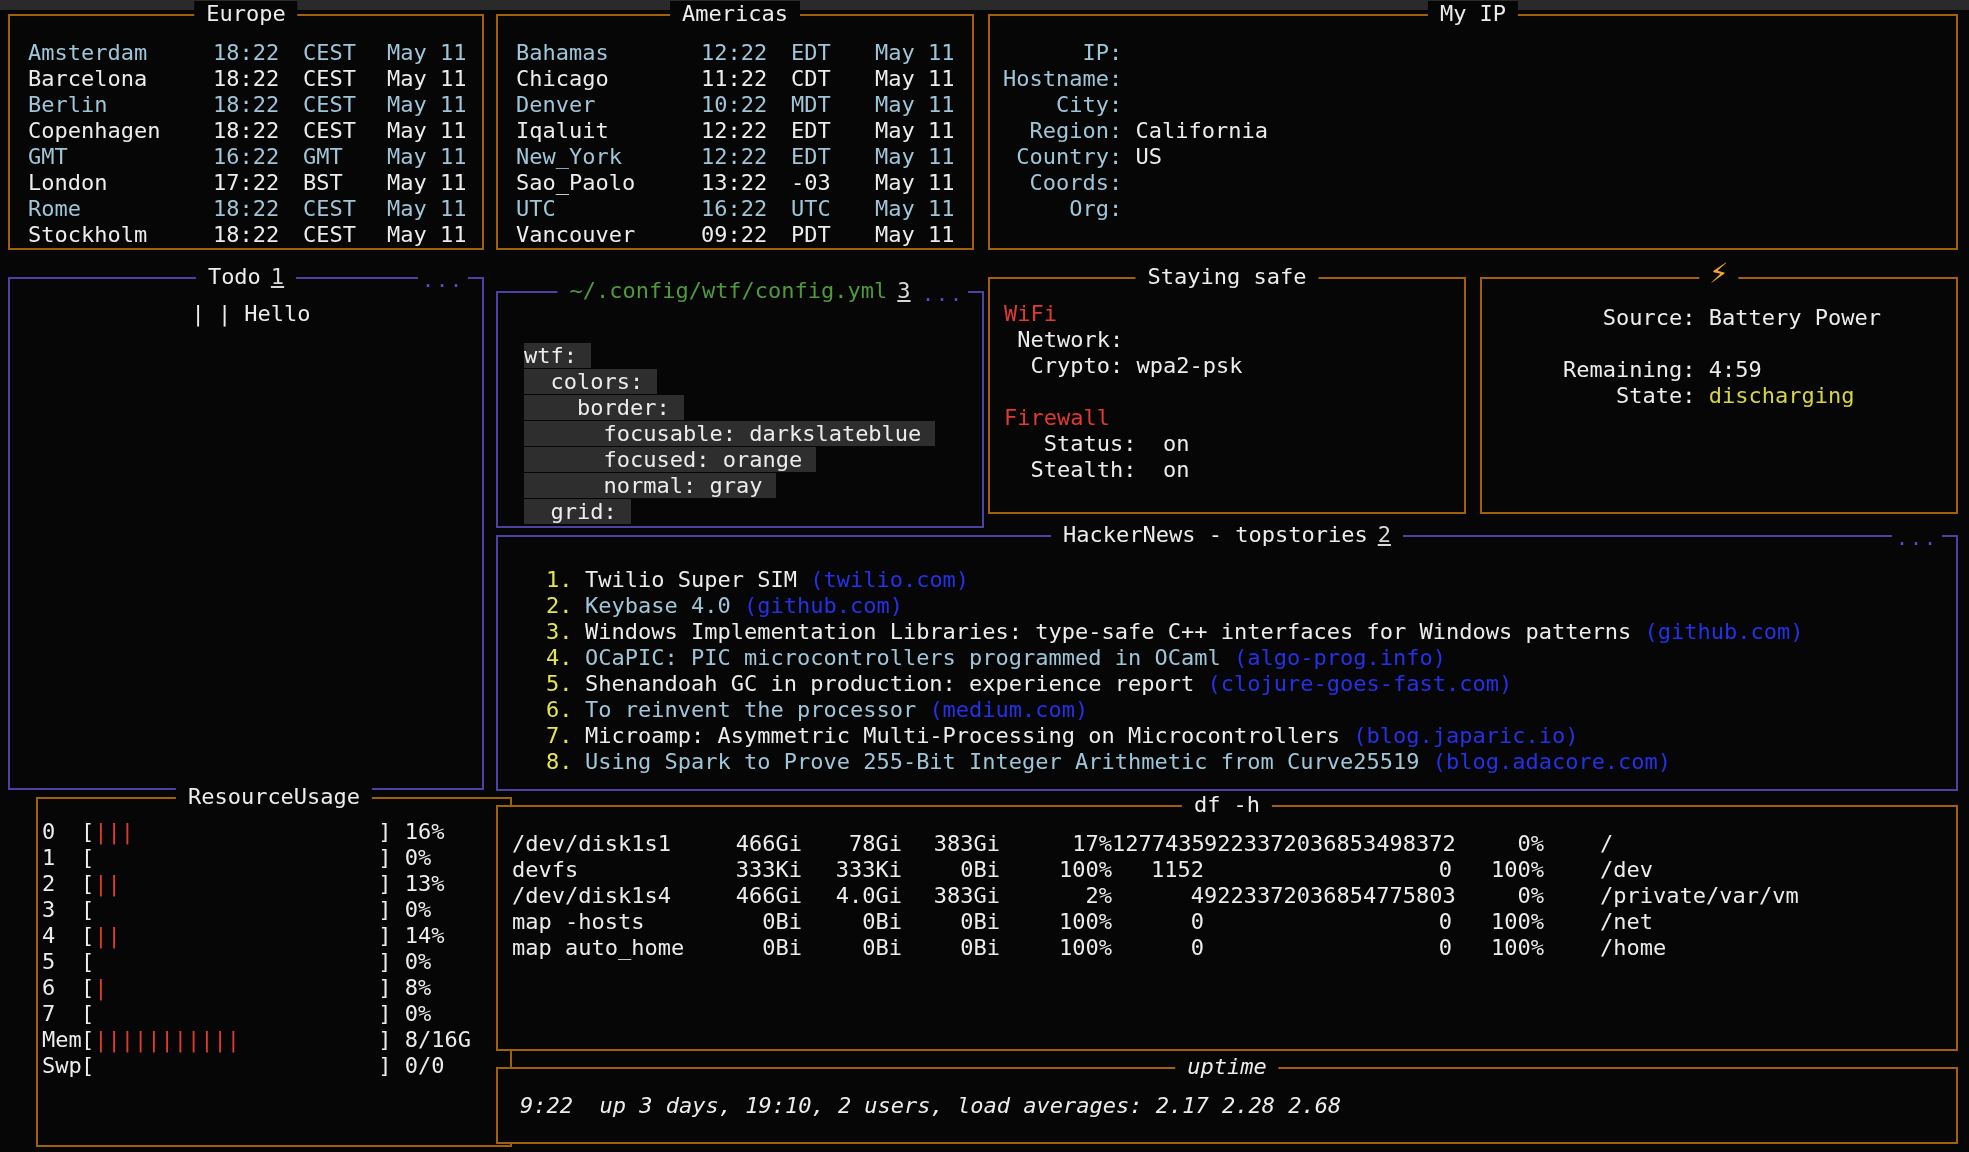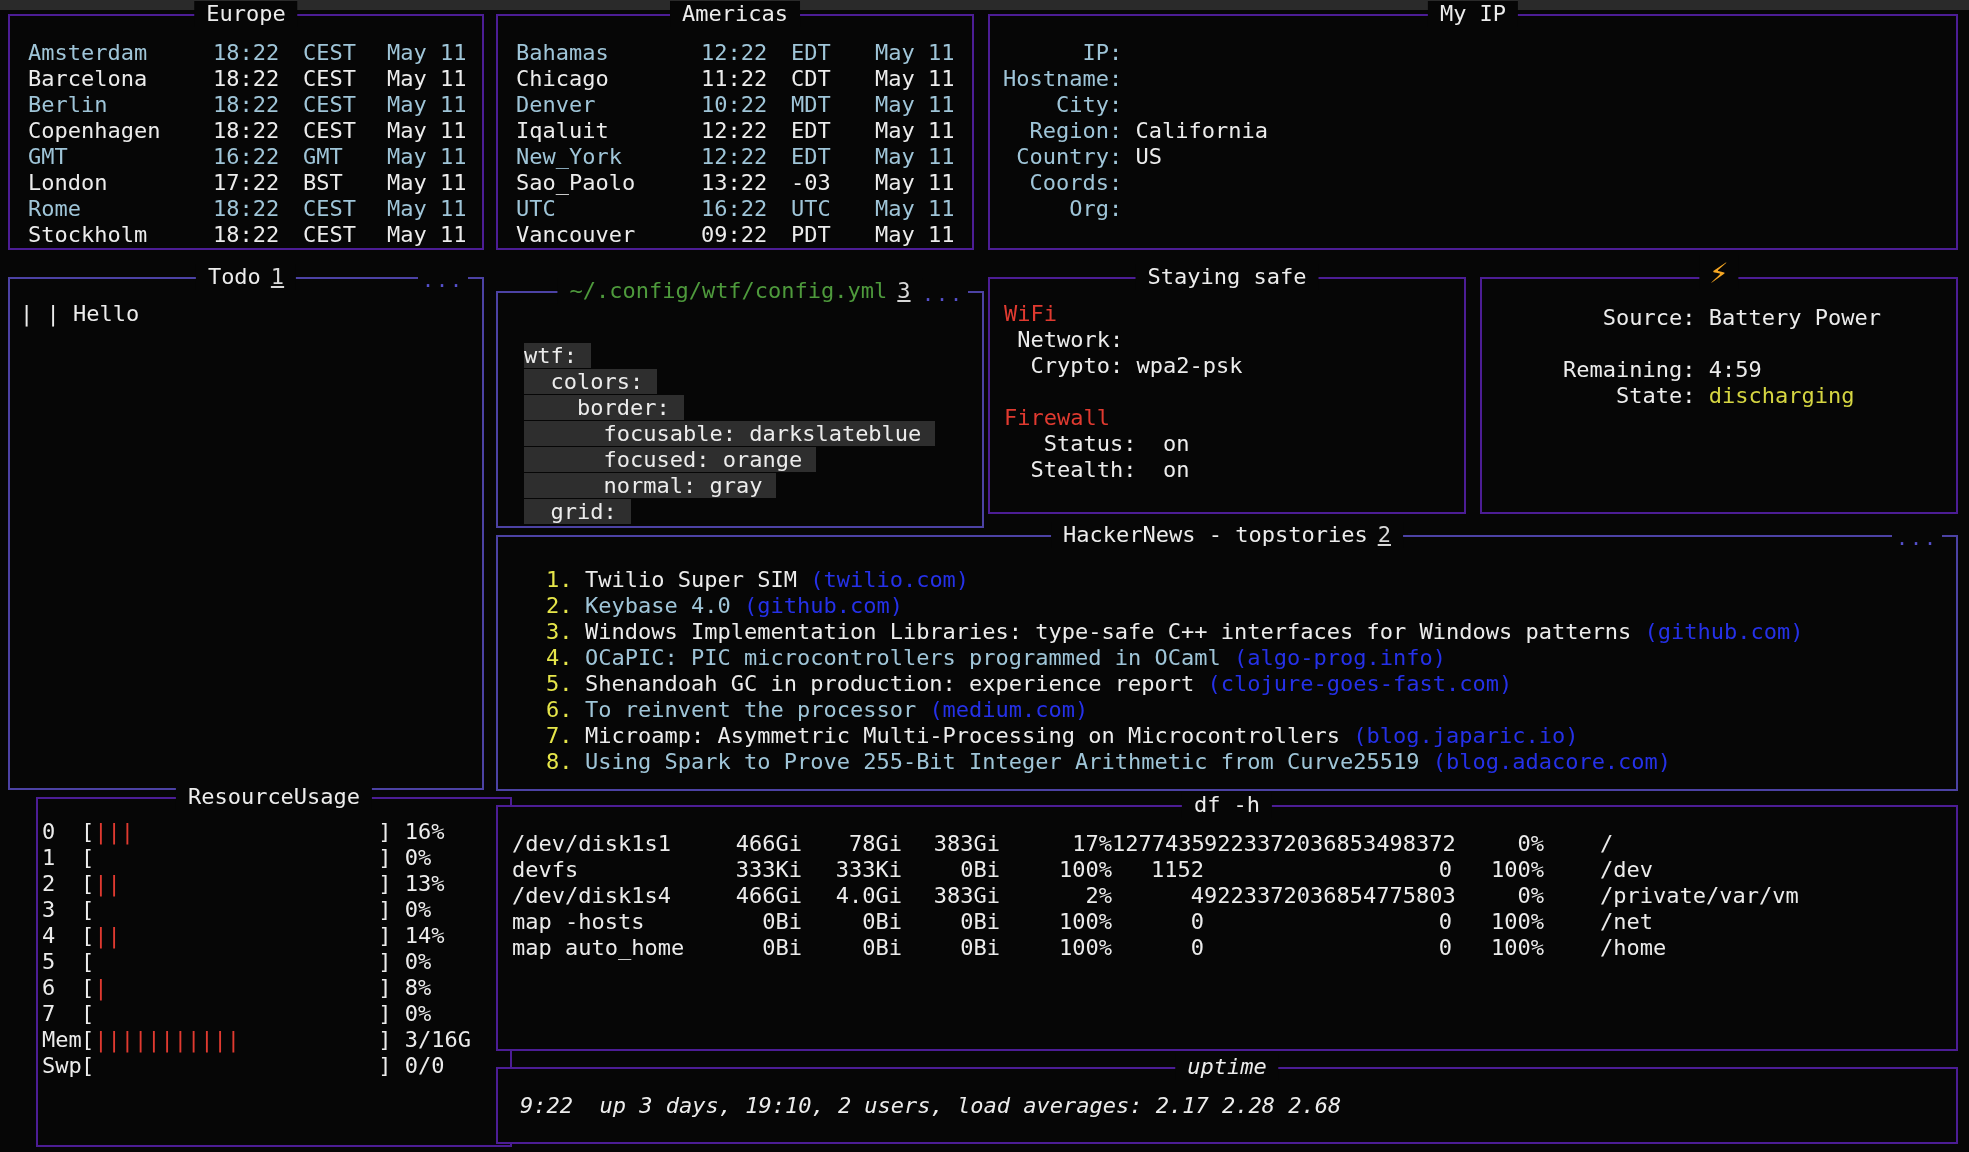--- a/index.html
+++ b/index.html
@@ -4,21 +4,21 @@
 <style>
   * { box-sizing: border-box; margin: 0; padding: 0; }
   html,body { background:#060606; }
   body {
     width:1969px; height:1152px; position:relative; overflow:hidden;
     font-family:"DejaVu Sans Mono", monospace;
     font-size:22px; line-height:26px; color:#ececec;
   }
   .topbar { position:absolute; left:0; top:0; width:1969px; height:10px; background:#2a2a2a; }
 
-  .panel { position:absolute; border:2px solid #4c1d95; background:#060606; }
+  .panel { position:absolute; border:2px solid #a16207; background:#060606; }
   .panel.blue { border-color:#4c42a4; }
 
   .ptitle {
     position:absolute; top:-15px; left:50%; transform:translateX(-50%);
     background:#060606; padding:0 12px; white-space:nowrap; color:#ececec;
   }
   .ptitle .green { color:#4e9a3c; }
   .hotkey { text-decoration:underline; margin-left:10px; color:#d8d8d8; }
   .dots { position:absolute; top:-12px; right:14px; background:#060606; padding:0 4px;
           color:#5550cc; letter-spacing:2px; font-size:20px; }
@@ -40,21 +40,21 @@
   .c-name { width:185px; }
   .c-time { width:90px; }
   .c-zone { width:84px; }
 
   
   .myip-body { padding:24px 0 0 13px; }
   .iprow { white-space:pre; }
   .ip-label { color:#9fc5d8; }
 
   
-  .todo-body { padding:22px 0 0 10px; }
+  .todo-body { padding:22px 0 0 10px;text-align:center; }
   .todo-item { white-space:pre; }
 
   
   .cfg-body { padding:50px 0 0 26px; }
   .cfg-line { min-height:26px; }
   .cfg-line span { background:#2e2e2e; white-space:pre; padding-right:14px; }
 
   
   .safe-body { padding:22px 0 0 14px; }
   .safe-line { white-space:pre; min-height:26px; }
@@ -193,21 +193,21 @@
   <span class="ptitle"><span>ResourceUsage</span></span>
   <div class="ru-body" id="ru-rows">
       <div class="rurow white"><span class="ru-label">0</span><span>[</span><span class="ru-bars">|||</span><span>]</span><span> 16%</span></div>
       <div class="rurow white"><span class="ru-label">1</span><span>[</span><span class="ru-bars"></span><span>]</span><span> 0%</span></div>
       <div class="rurow white"><span class="ru-label">2</span><span>[</span><span class="ru-bars">||</span><span>]</span><span> 13%</span></div>
       <div class="rurow white"><span class="ru-label">3</span><span>[</span><span class="ru-bars"></span><span>]</span><span> 0%</span></div>
       <div class="rurow white"><span class="ru-label">4</span><span>[</span><span class="ru-bars">||</span><span>]</span><span> 14%</span></div>
       <div class="rurow white"><span class="ru-label">5</span><span>[</span><span class="ru-bars"></span><span>]</span><span> 0%</span></div>
       <div class="rurow white"><span class="ru-label">6</span><span>[</span><span class="ru-bars">|</span><span>]</span><span> 8%</span></div>
       <div class="rurow white"><span class="ru-label">7</span><span>[</span><span class="ru-bars"></span><span>]</span><span> 0%</span></div>
-      <div class="rurow white"><span class="ru-label">Mem</span><span>[</span><span class="ru-bars">|||||||||||</span><span>]</span><span> 3/16G</span></div>
+      <div class="rurow white"><span class="ru-label">Mem</span><span>[</span><span class="ru-bars">|||||||||||</span><span>]</span><span> 8/16G</span></div>
       <div class="rurow white"><span class="ru-label">Swp</span><span>[</span><span class="ru-bars"></span><span>]</span><span> 0/0</span></div>
     </div>
 </section>
 
 <section class="panel" style="left:496px;top:805px;width:1462px;height:246px;">
   <span class="ptitle"><span>df -h</span></span>
   <div class="df-body" id="df-table">
       <div class="dfrow white">
         <span>/dev/disk1s1</span>
         <span class="num">466Gi</span>

